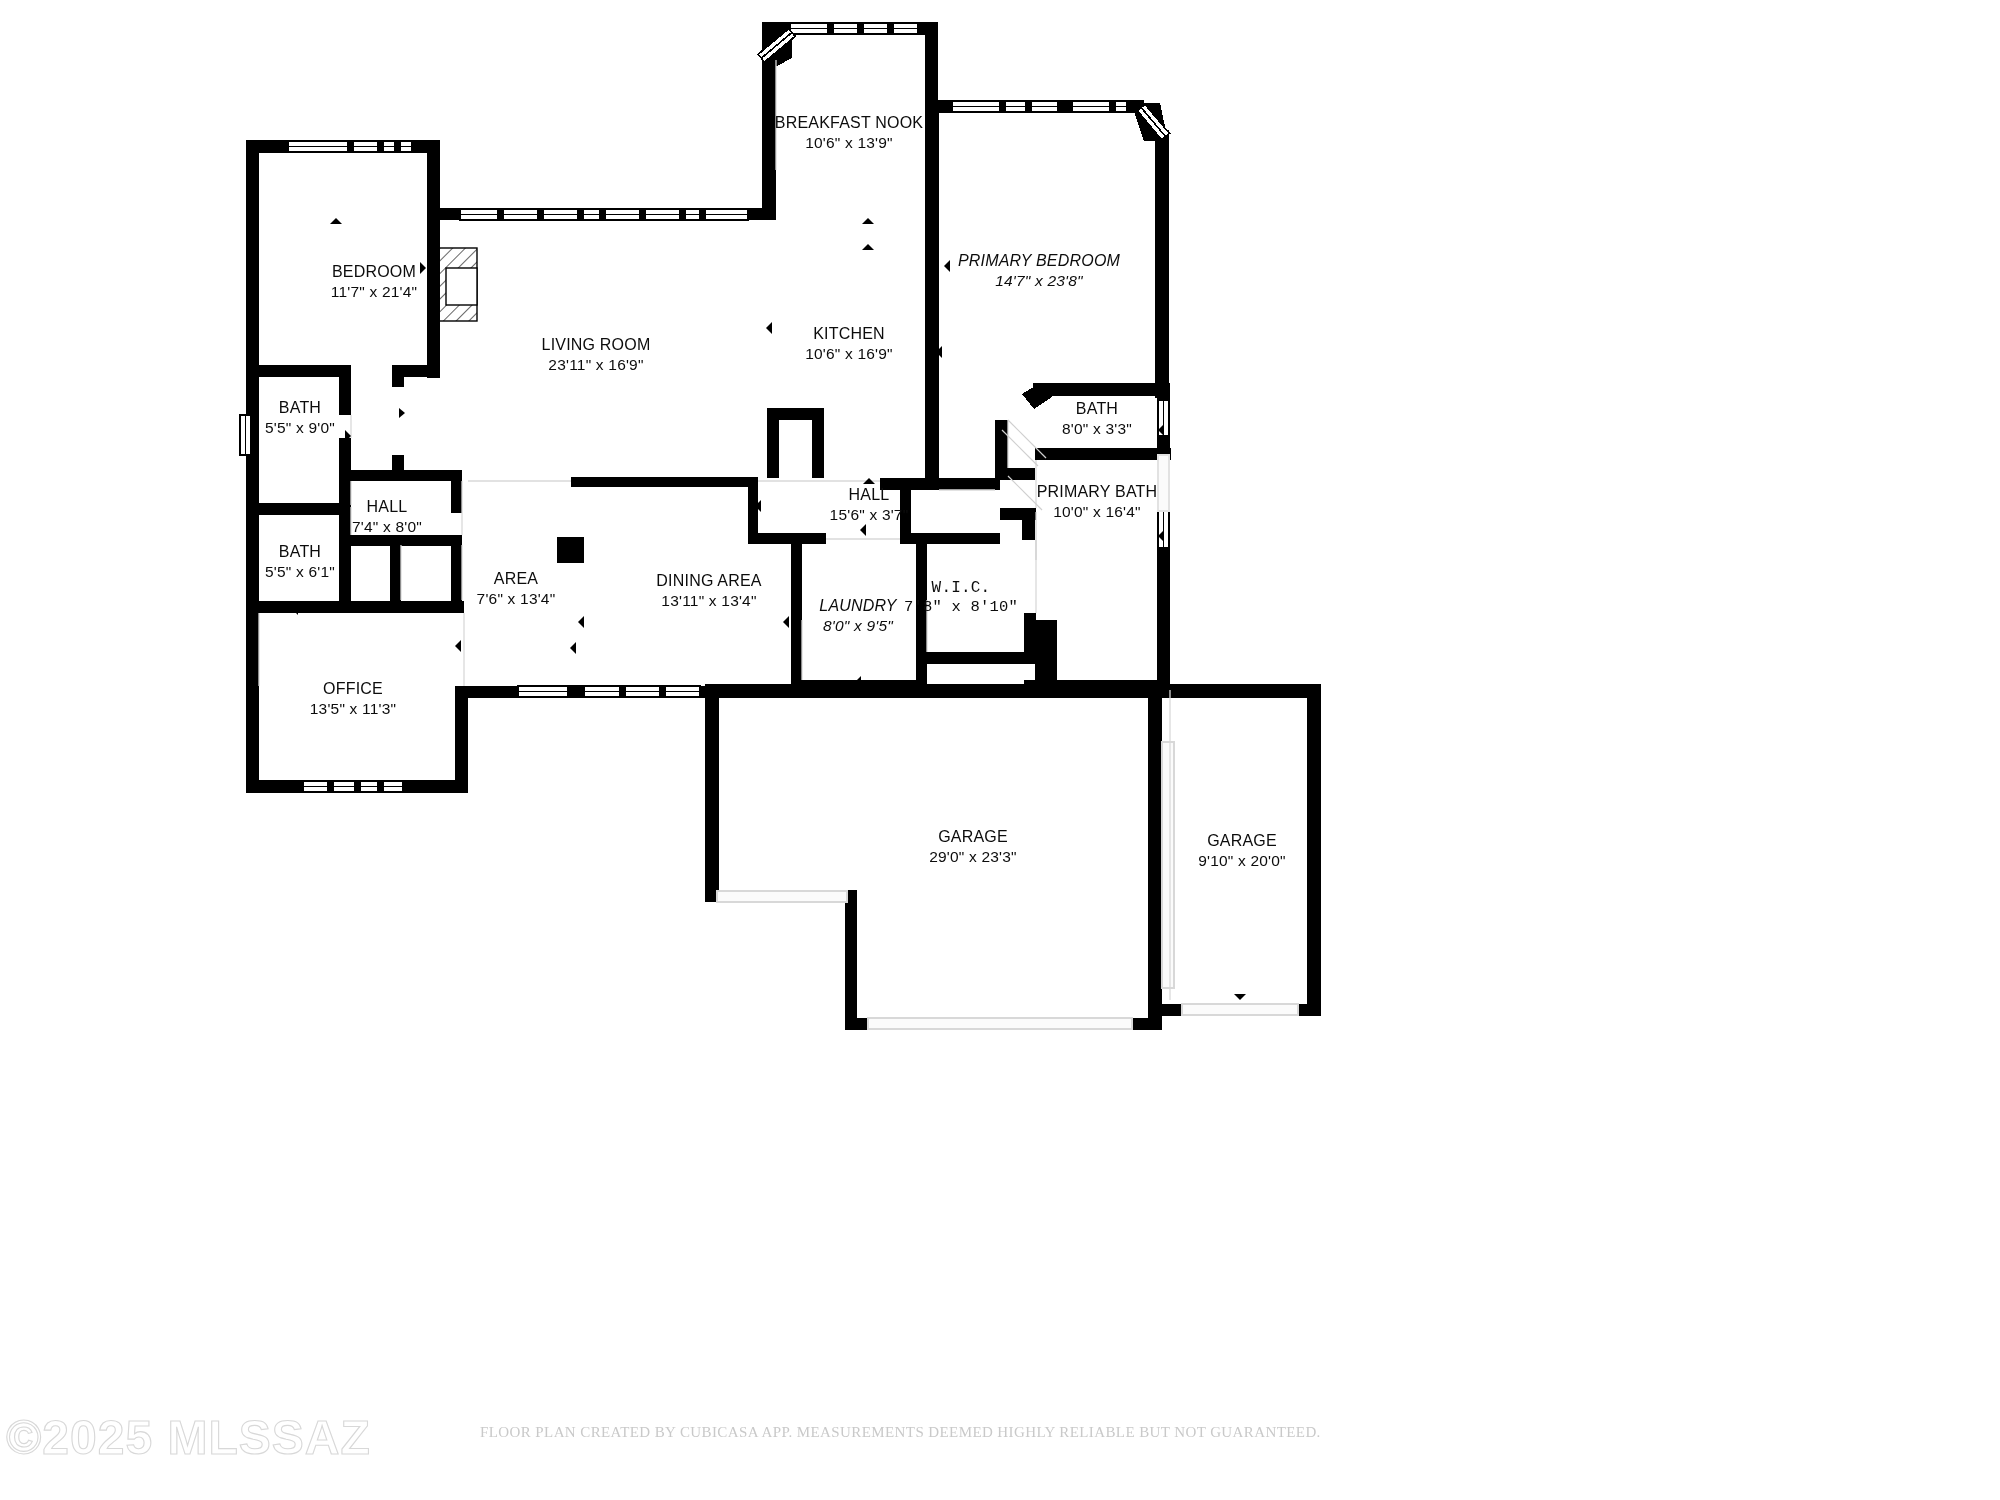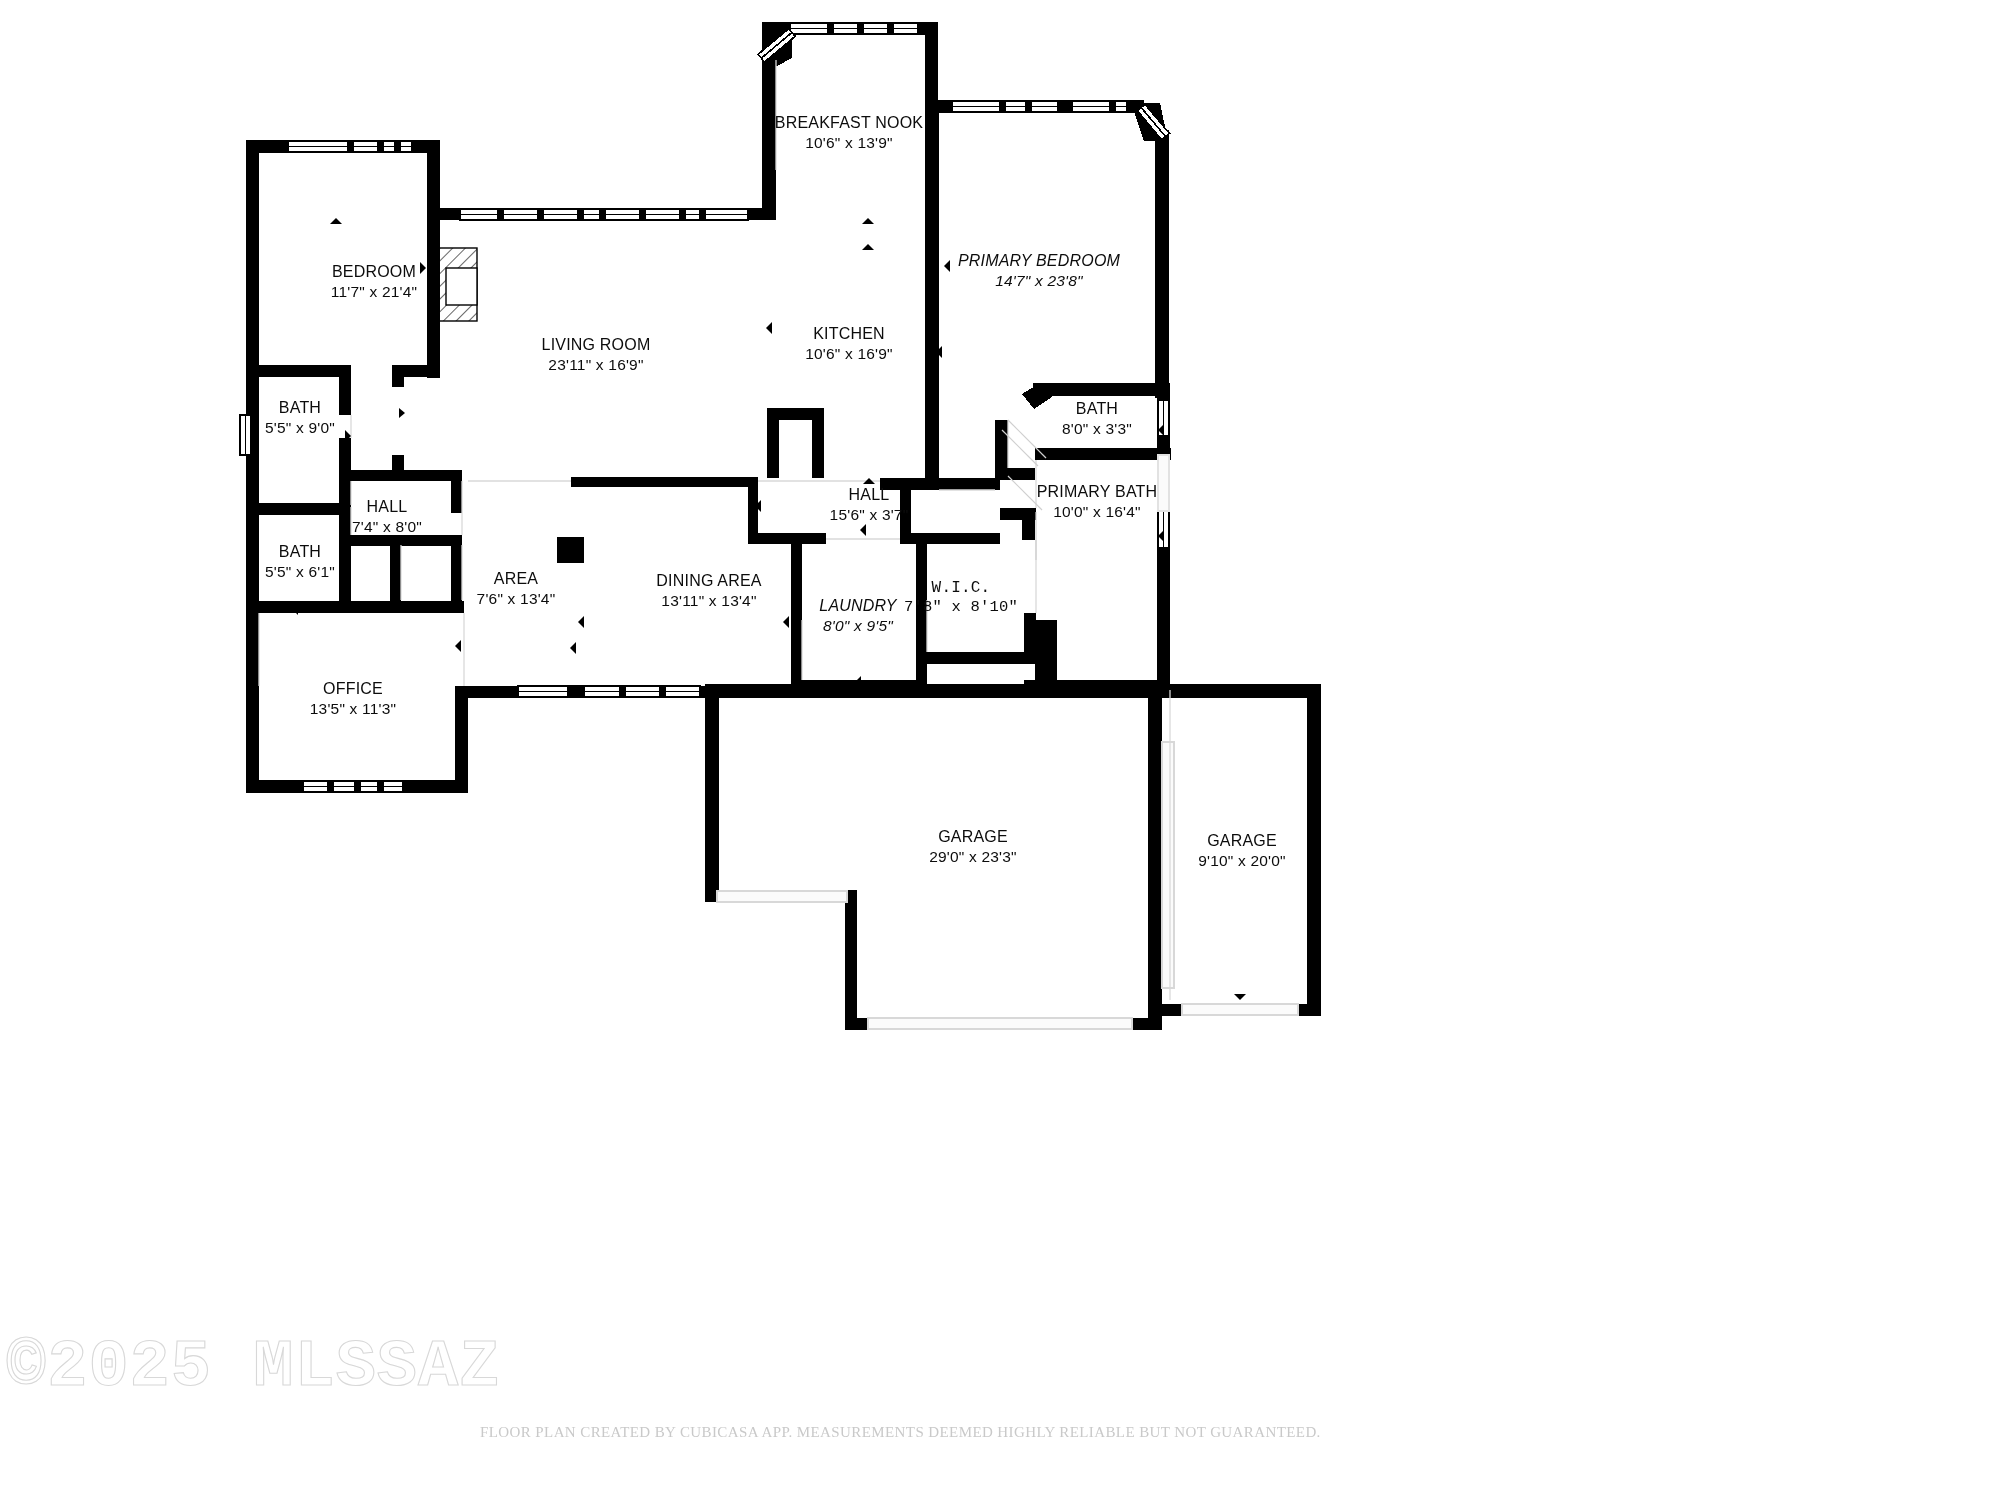--- a/index.html
+++ b/index.html
@@ -27,27 +27,27 @@
     position:absolute;
     left:480px;top:1424px;
     font-size:15px;
     letter-spacing:0.4px;
     color:#c9c9c9;
     font-family:Liberation Serif, serif;
     white-space:nowrap;
   }
   .watermark{
     position:absolute;
-    left:6px;top:1329px;
-    font-size:67px;
+    left:6px;top:1410px;
+    font-size:48px;
     font-weight:700;
     letter-spacing:1px;
     color:rgba(255,255,255,0);
     -webkit-text-stroke:1.1px #d8d8d8;
-    font-family:Liberation Mono, monospace;
+    font-family:Liberation Sans, sans-serif;
     white-space:nowrap;
   }
 </style>
 </head>
 <body>
 
 <div id="plan-root">
 
   <svg id="floorplan" viewBox="0 0 2000 1500" xmlns="http://www.w3.org/2000/svg">
     <rect x="0" y="0" width="2000" height="1500" fill="#ffffff"></rect>

